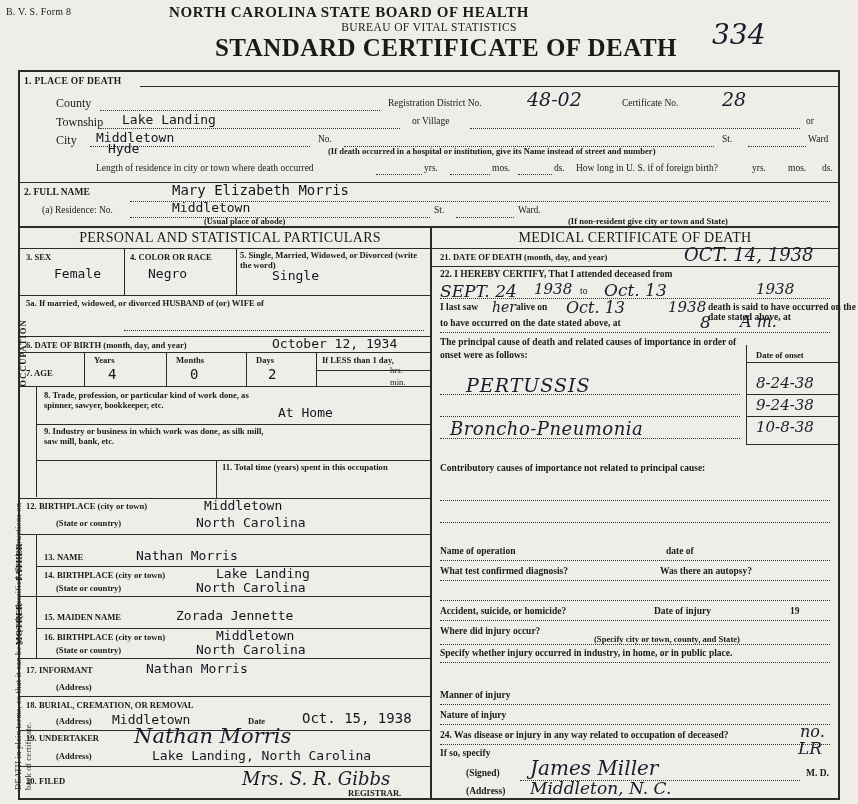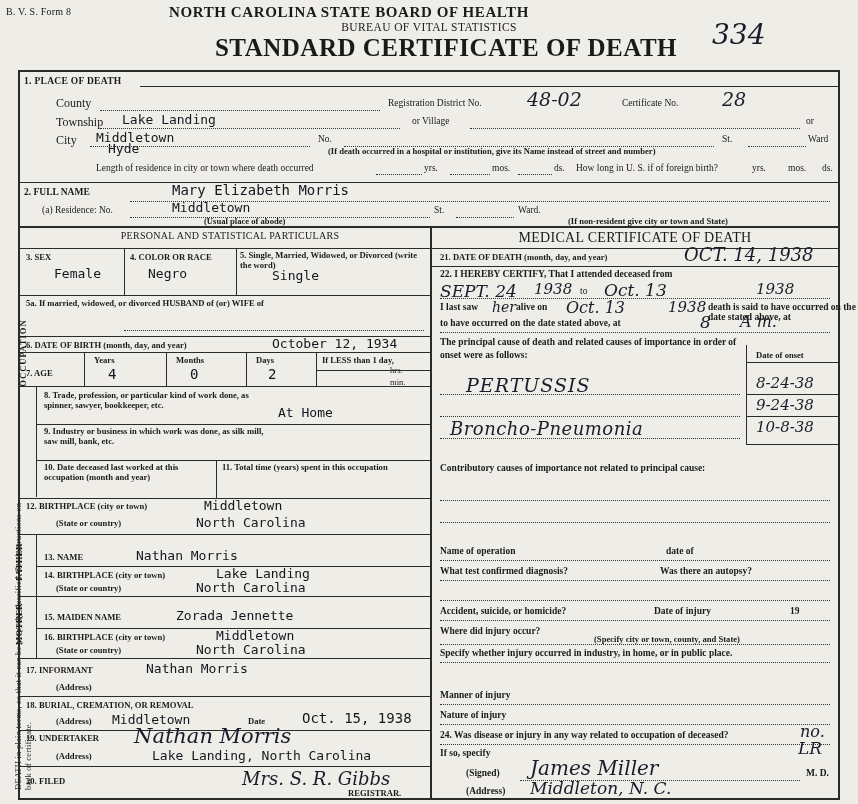--- a/index.html
+++ b/index.html
@@ -109,21 +109,21 @@
   <div class="abs pr sm" style="left:434px;top:205px;">St.</div>
   <div class="line dot" style="left:456px;top:217px;width:58px;border-bottom:1px dotted #333;background:none;height:0;"></div>
   <div class="abs pr sm" style="left:518px;top:205px;">Ward.</div>
   <div class="abs pr xs bold" style="left:204px;top:216px;">(Usual place of abode)</div>
   <div class="abs pr xs bold" style="left:568px;top:216px;">(If non-resident give city or town and State)</div>
 
   <div class="line" style="left:19px;top:226px;width:820px;height:1.5px;"></div>
 
   <div class="line" style="left:430px;top:226px;width:1.5px;height:572px;"></div>
 
-  <div class="abs pr caps" style="left:40px;top:230px;width:380px;text-align:center;font-size:10px;letter-spacing:.3px;">PERSONAL AND STATISTICAL PARTICULARS</div>
+  <div class="abs pr caps" style="left:40px;top:230px;width:380px;text-align:center;font-size:14px;letter-spacing:.3px;">PERSONAL AND STATISTICAL PARTICULARS</div>
   <div class="abs pr caps" style="left:440px;top:230px;width:390px;text-align:center;font-size:14px;letter-spacing:.3px;">MEDICAL CERTIFICATE OF DEATH</div>
   <div class="line" style="left:19px;top:248px;width:820px;height:1px;"></div>
 
   <div class="abs pr xs bold" style="left:26px;top:252px;">3. SEX</div>
   <div class="abs hwm" style="left:54px;top:266px;font-size:13px;">Female</div>
   <div class="line" style="left:124px;top:249px;width:1px;height:46px;"></div>
   <div class="abs pr xs bold" style="left:130px;top:252px;">4. COLOR OR RACE</div>
   <div class="abs hwm" style="left:148px;top:266px;font-size:13px;">Negro</div>
   <div class="line" style="left:236px;top:249px;width:1px;height:46px;"></div>
   <div class="abs pr xs bold" style="left:240px;top:251px;width:186px;line-height:9.5px;">5. Single, Married, Widowed, or Divorced (write the word)</div>
@@ -158,21 +158,20 @@
   <div class="abs pr xs bold" style="left:18px;top:398px;width:90px;transform:rotate(-90deg);transform-origin:0 0;text-align:center;letter-spacing:1px;">OCCUPATION</div>
   <div class="line" style="left:36px;top:387px;width:1px;height:110px;"></div>
 
   <div class="abs pr xs bold" style="left:44px;top:390px;width:220px;line-height:10px;">8. Trade, profession, or particular kind of work done, as spinner, sawyer, bookkeeper, etc.</div>
   <div class="abs hwm" style="left:278px;top:405px;font-size:13px;">At Home</div>
   <div class="line" style="left:36px;top:424px;width:394px;height:1px;"></div>
 
   <div class="abs pr xs bold" style="left:44px;top:426px;width:220px;line-height:10px;">9. Industry or business in which work was done, as silk mill, saw mill, bank, etc.</div>
   <div class="line" style="left:36px;top:460px;width:394px;height:1px;"></div>
 
-  <div class="abs pr xs bold" style="left:44px;top:462px;width:170px;line-height:10px;">10. Date deceased last worked at this occupation (month and year)</div>
   <div class="abs pr xs bold" style="left:222px;top:462px;width:180px;line-height:10px;">11. Total time (years) spent in this occupation</div>
   <div class="line" style="left:216px;top:460px;width:1px;height:38px;"></div>
   <div class="line" style="left:19px;top:498px;width:411px;height:1px;"></div>
 
   <div class="abs pr xs bold" style="left:26px;top:501px;">12. BIRTHPLACE (city or town)</div>
   <div class="abs hwm" style="left:204px;top:498px;font-size:13px;">Middletown</div>
   <div class="abs pr xs bold" style="left:56px;top:518px;">(State or country)</div>
   <div class="abs hwm" style="left:196px;top:515px;font-size:13px;">North Carolina</div>
   <div class="line" style="left:19px;top:534px;width:411px;height:1px;"></div>
 

